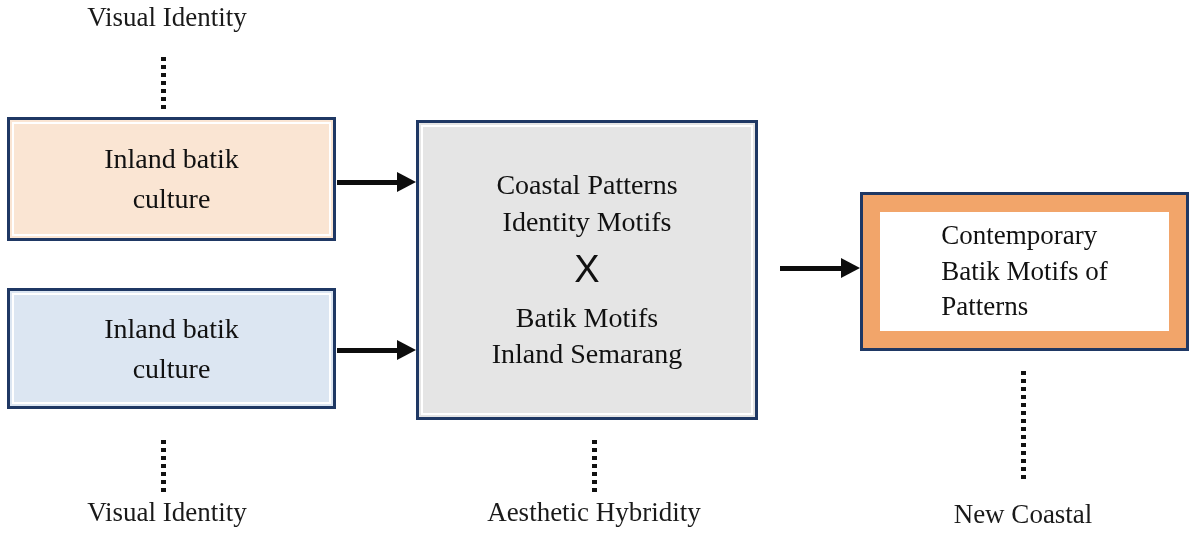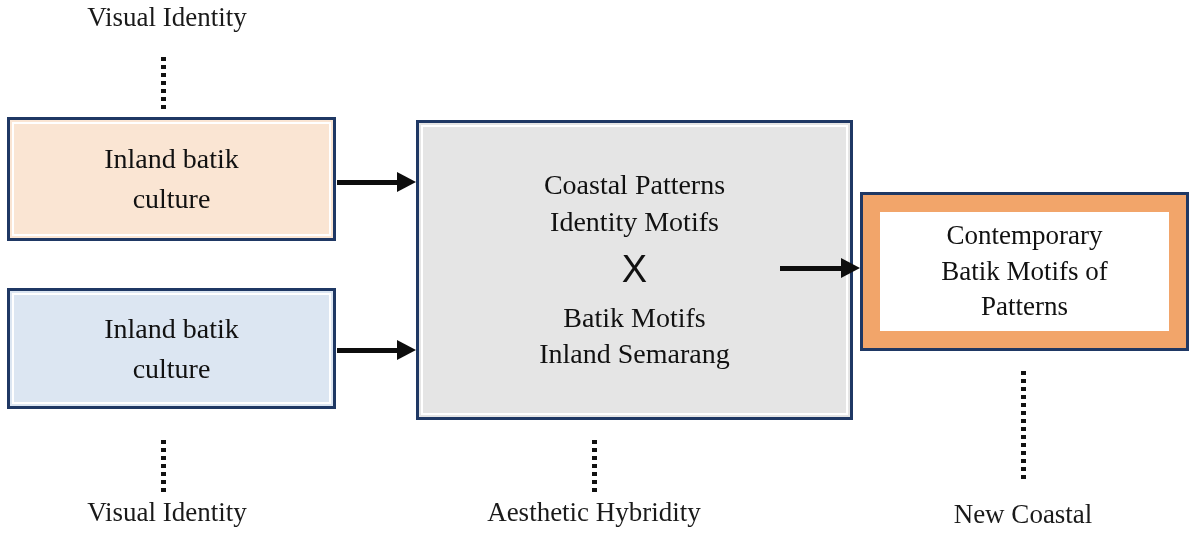--- a/index.html
+++ b/index.html
@@ -103,21 +103,20 @@
     box-sizing: border-box;
     border: 17px solid #F2A56A;
     background: #ffffff;
     display: flex;
     align-items: center;
     justify-content: center;
   }
   #box-outcome .box-text {
     font-size: 27px;
     line-height: 1.32;
-    text-align: center;
   }
 
   
   .arrow {
     position: absolute;
     height: 20px;
     display: flex;
     align-items: center;
   }
   .arrow .shaft {
@@ -183,21 +182,21 @@
       <i></i>
       <i></i>
       <i></i>
       <i></i>
       <i></i>
       <i></i>
   </div>
 
   <div class="caption" id="cap-bottom-left" style="left:27px; top:498px; width:280px;">Visual Identity</div>
 
-  <div class="box" id="box-hybrid" style="left:416px; top:120px; width:437px; height:300px;">
+  <div class="box" id="box-hybrid" style="left:416px; top:120px; width:342px; height:300px;">
     <div class="box-inner">
       <div class="hybrid-text">
         <span>Coastal Patterns</span><br>
         <span>Identity Motifs</span>
         <span class="hybrid-x">X</span>
         <span>Batik Motifs</span><br>
         <span>Inland Semarang</span>
       </div>
     </div>
   </div>

